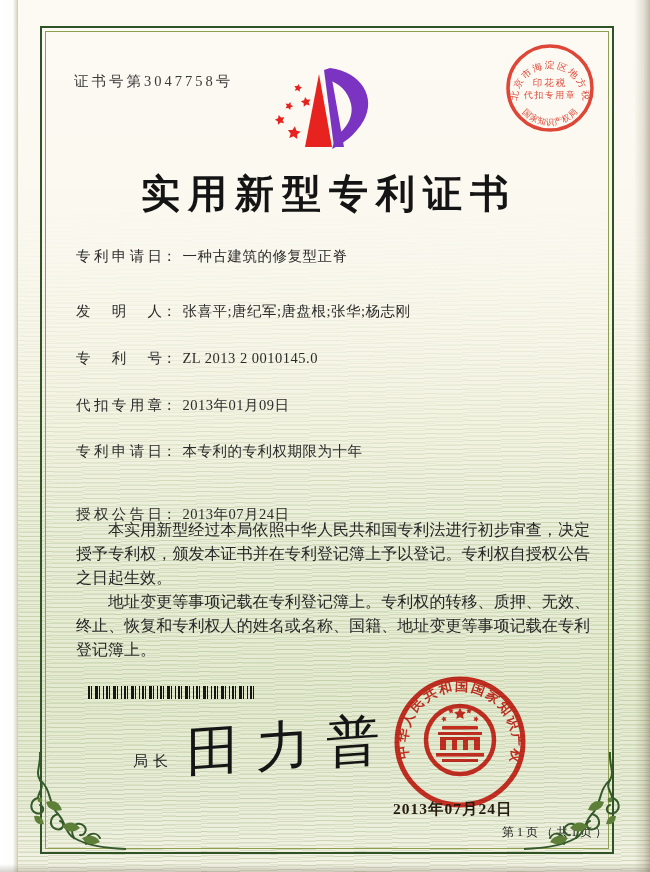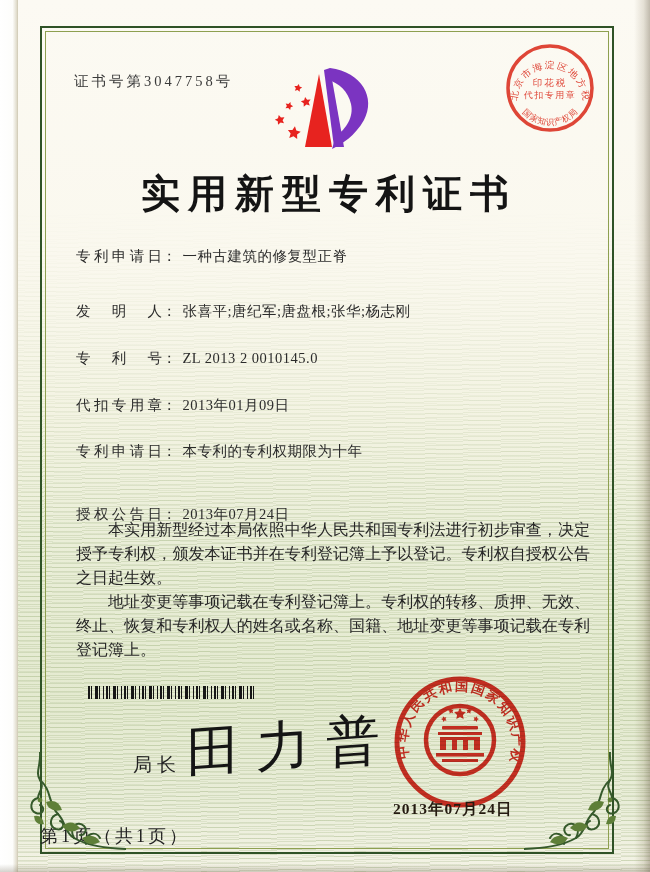--- a/index.html
+++ b/index.html
@@ -55,31 +55,31 @@
   .paras{position:absolute;left:58px;top:518px;width:514px;font-size:16px;line-height:24px;
     color:#262626;text-align:justify;text-justify:inter-character;}
   .paras p{margin:0;text-indent:2em;}
 
   .barcode{position:absolute;left:70px;top:686px;width:168px;height:13px;z-index:5;
     background:repeating-linear-gradient(90deg,
       #161616 0 2px,transparent 2px 3px,#161616 3px 4px,transparent 4px 7px,
       #161616 7px 10px,transparent 10px 11px,#161616 11px 12px,transparent 12px 15px,
       #161616 15px 16px,transparent 16px 18px);}
 
-  .sig-label{position:absolute;left:115px;top:752px;font-size:19px;letter-spacing:5px;color:#222;z-index:5;text-align:center;}
+  .sig-label{position:absolute;left:115px;top:752px;font-size:15px;letter-spacing:5px;color:#222;z-index:5;text-align:center;}
   .sig-name{position:absolute;left:168px;top:710px;font-size:54px;letter-spacing:16px;color:#151515;
     transform:rotate(-4deg) skewX(-4deg);z-index:5;white-space:nowrap;}
 
   .gov-seal{position:absolute;left:370px;top:670px;width:144px;height:144px;
     mix-blend-mode:multiply;opacity:.95;z-index:7;}
   .seal-date{position:absolute;left:375px;top:799px;width:160px;font-size:15.5px;font-weight:bold;
     letter-spacing:1px;color:#241a10;z-index:8;}
 
-  .footer{position:absolute;left:22px;top:824px;width:570px;text-align:left;
-    font-size:18px;letter-spacing:3px;color:#232323;}
+  .footer{position:absolute;left:22px;top:824px;width:570px;text-align:right;
+    font-size:12px;letter-spacing:3px;color:#232323;}
 
   svg text{font-family:"Liberation Serif","DejaVu Serif",serif;}
 </style>
 </head>
 <body>
 
 <div class="page">
   <div class="paper">
     <div class="guilloche"></div>
     <div class="frame"></div>

